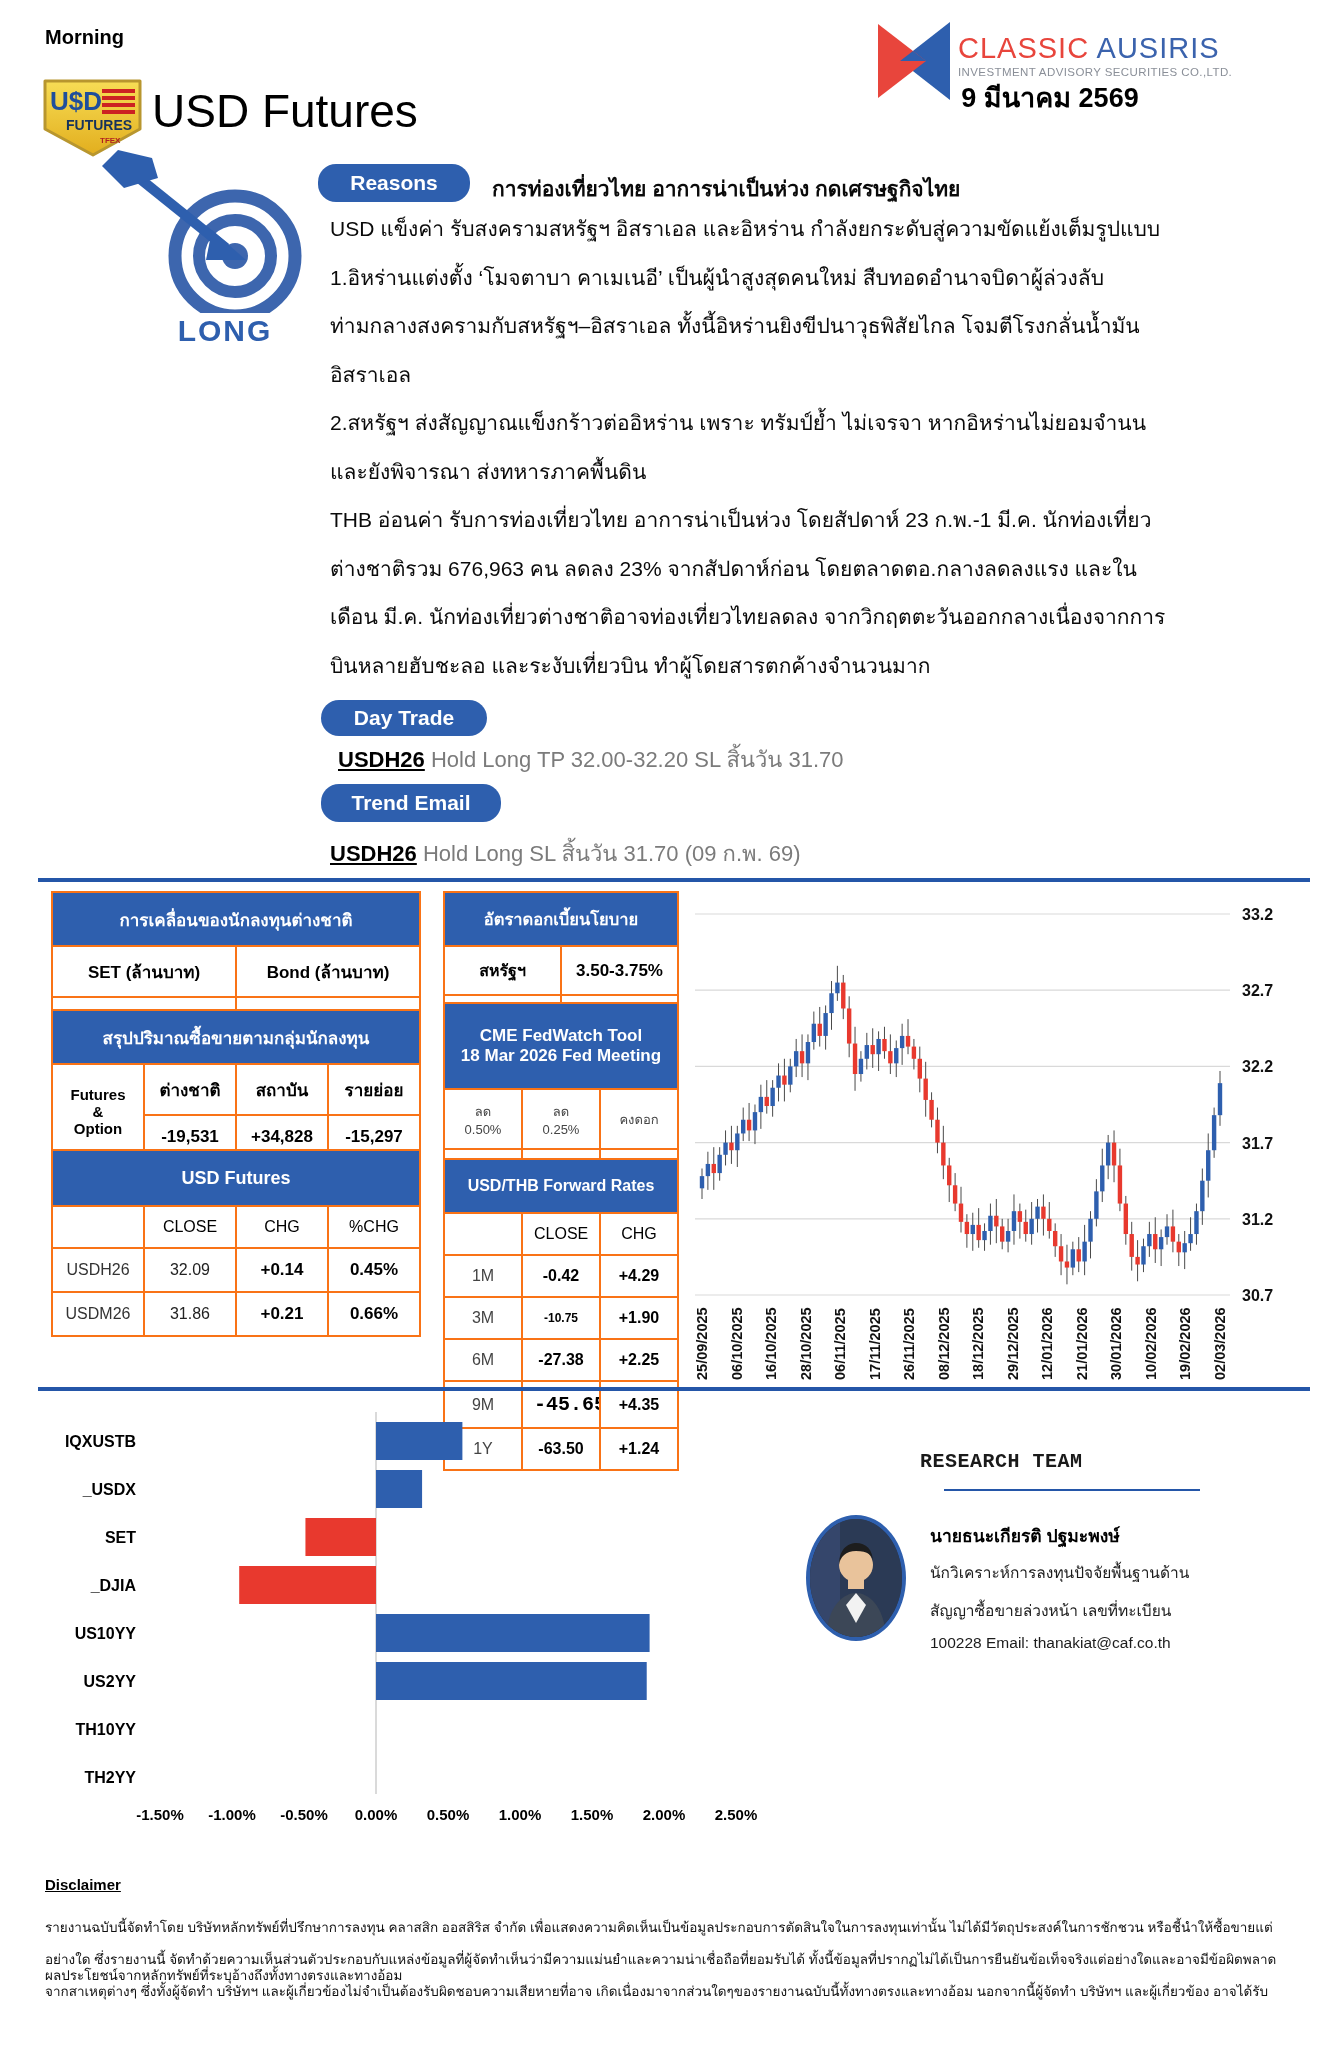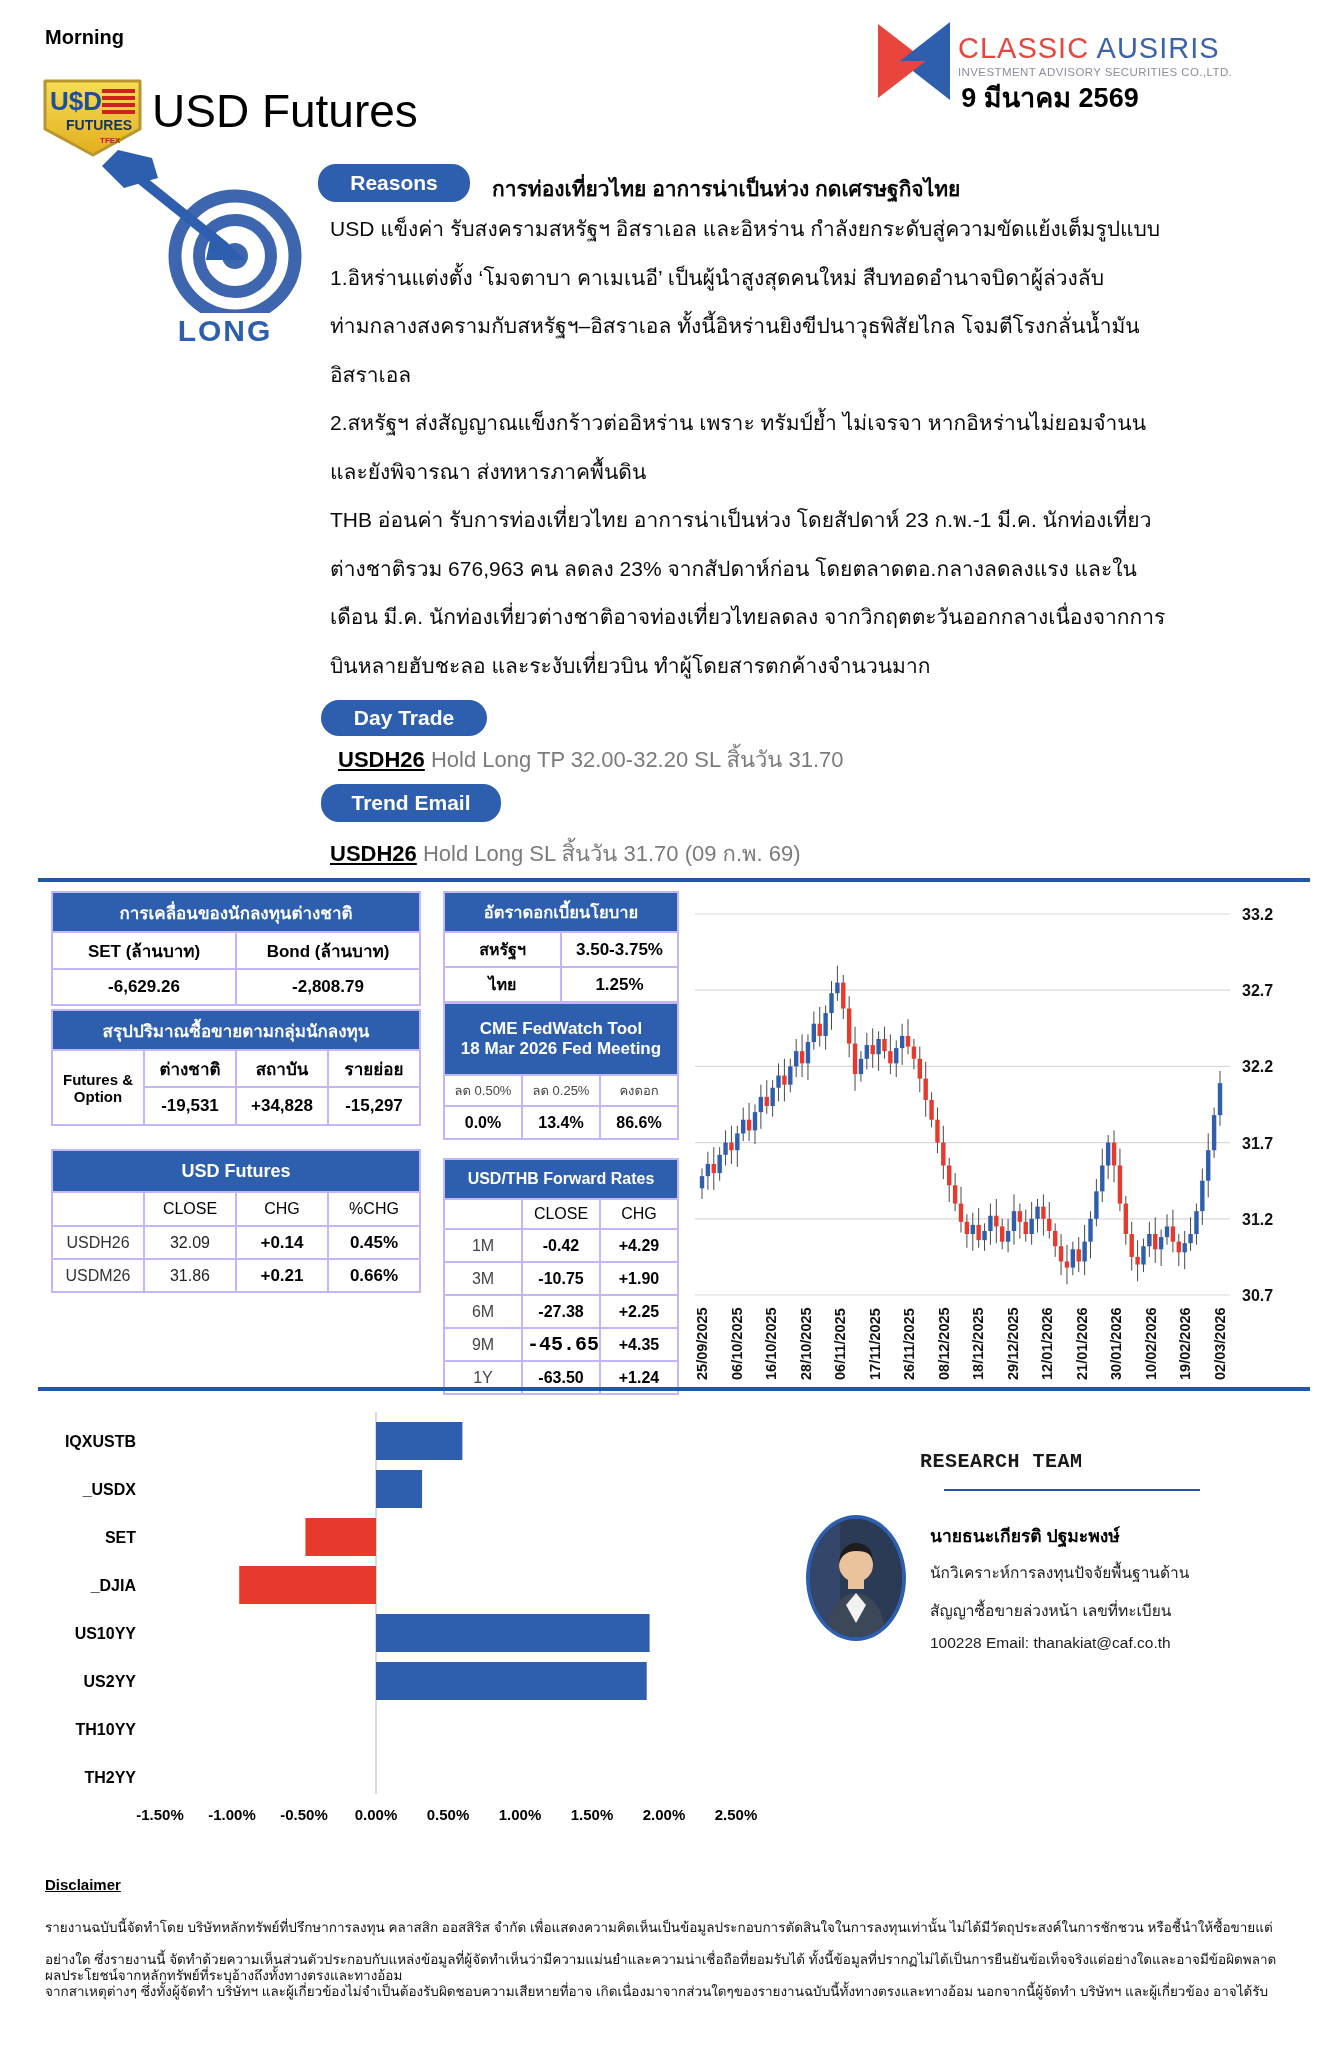--- a/index.html
+++ b/index.html
@@ -1,21 +1,21 @@
 <!DOCTYPE html>
 <html><head>
 <meta charset="utf-8">
 <style>
   html,body{margin:0;padding:0;background:#ffffff;}
   body{font-family:"Liberation Sans","DejaVu Sans",sans-serif;}
   #page{position:relative;width:1344px;height:2052px;background:#fff;overflow:hidden;}
   .abs{position:absolute;}
   .btn{background:#2E5FAE;color:#fff;font-weight:600;border-radius:18px;display:flex;align-items:center;justify-content:center;}
   .tbl{border-collapse:collapse;table-layout:fixed;position:absolute;background:#fff;}
-  .tbl td{border:2px solid #c4b5fd;text-align:center;vertical-align:middle;padding:4px;color:#000;overflow:hidden;}
+  .tbl td{border:2px solid #f97316;text-align:center;vertical-align:middle;padding:11px;color:#000;overflow:hidden;}
   .tbl .tt{background:#2E5FAE;color:#fff;font-weight:700;}
   .val{font-weight:700;font-size:17px;}
   .sub{color:#595959;font-weight:400;font-size:16px;}
   .parline{height:48.5px;line-height:48.5px;white-space:nowrap;font-size:21px;color:#0a0a0a;}
   .ax{font:700 16px "Liberation Sans","DejaVu Sans",sans-serif;fill:#111;}
   .dt{font:600 14.5px "Liberation Sans","DejaVu Sans",sans-serif;fill:#111;}
   .bl{font:700 16px "Liberation Sans","DejaVu Sans",sans-serif;fill:#000;}
   .bt{font:700 15px "Liberation Sans","DejaVu Sans",sans-serif;fill:#000;}
   .divider{background:#2456A8;height:4px;}
   .roletxt{font-size:15.5px;color:#1c1c1c;white-space:nowrap;}
@@ -215,21 +215,21 @@
       <td class="sub" style="width:80px;">CLOSE</td>
       <td class="sub">CHG</td>
     </tr>
     <tr style="height:33px;">
       <td style="font-size:16px;color:#444;">1M</td>
       <td class="val" style="font-size:16px;">-0.42</td>
       <td class="val" style="font-size:16px;">+4.29</td>
     </tr>
     <tr style="height:33px;">
       <td style="font-size:16px;color:#444;">3M</td>
-      <td class="val" style="font-size:16px;border-radius:10px;">-10.75</td>
+      <td class="val" style="font-size:12px;border-radius:10px;">-10.75</td>
       <td class="val" style="font-size:16px;">+1.90</td>
     </tr>
     <tr style="height:33px;">
       <td style="font-size:16px;color:#444;">6M</td>
       <td class="val" style="font-size:16px;">-27.38</td>
       <td class="val" style="font-size:16px;">+2.25</td>
     </tr>
     <tr style="height:33px;">
       <td style="font-size:16px;color:#444;">9M</td>
       <td class="val" style="font-size:20px;font-family:Liberation Mono, monospace;">-45.65</td>

